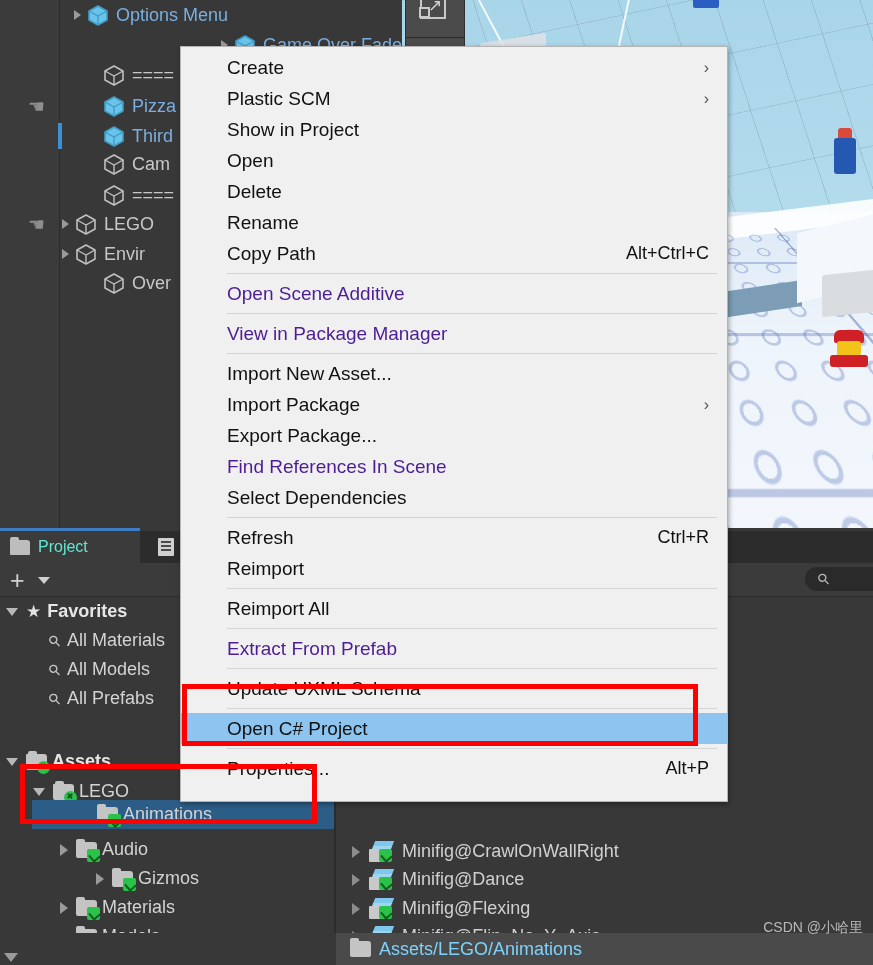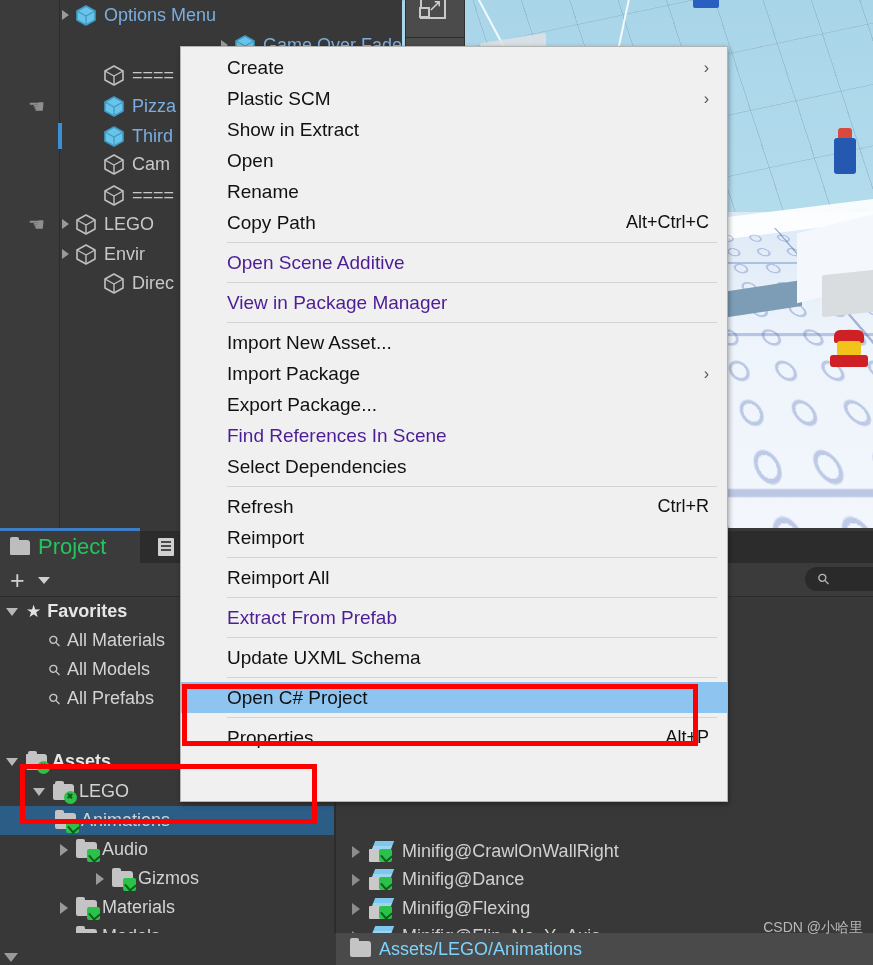--- a/index.html
+++ b/index.html
@@ -135,21 +135,21 @@
   }
   .proj-topline { position:absolute; left:0; top:0; width:140px; height:3px; background:#3d7dc4; }
   .proj-tab {
     position:absolute; left:0; top:3px; width:140px; height:32px;
     background:#3b3b3b; display:flex; align-items:center; padding-left:10px;
   }
   .proj-tab-dark { position:absolute; left:140px; top:3px; width:52px; height:32px; background:#2c2c2c; display:flex;align-items:center;justify-content:center;}
   .proj-tab-fill { position:absolute; left:192px; top:3px; width:681px; height:32px; background:#2c2c2c; }
   .tab-folder-ico { width:20px; height:15px; background:#bdbdbd; border-radius:1px 3px 1px 1px; margin-right:8px; position:relative; }
   .tab-folder-ico:before { content:''; position:absolute; left:0; top:-3px; width:9px; height:4px; background:#bdbdbd; border-radius:2px 2px 0 0; }
-  .proj-tab-label { color:#22c55e; font-size:22px; }
+  .proj-tab-label { color:#5eead4; font-size:16px; }
   .list-ico { width:16px; height:18px; background:#d0d0d0; position:relative; border-radius:1px; }
   .list-ico:after {
     content:''; position:absolute; left:3px; top:3px; width:10px; height:12px;
     background: repeating-linear-gradient(180deg,#4a4a4a 0 2px, transparent 2px 4px);
   }
   .proj-toolbar { position:absolute; left:0; top:35px; width:873px; height:34px; background:#3b3b3b; border-bottom:1px solid #2c2c2c;}
   .plus-btn { position:absolute; left:10px; top:5px; color:#d0d0d0; font-size:25px; line-height:24px; }
   .caret-btn { position:absolute; left:38px; top:14px; width:0;height:0;border-left:6px solid transparent;border-right:6px solid transparent;border-top:7px solid #d0d0d0; }
   .search-box {
     position:absolute; right:0px; top:4px; width:68px; height:24px;
@@ -287,21 +287,21 @@
             <div class="l2"></div>
         </div>
       </div>
     </div>
   </div>
 
   <div class="hierarchy">
     <div class="hier-gutter"></div>
     <div class="hier-divider"></div>
     <div id="hier-rows">
-        <div class="hier-row" style="top: 0px; padding-left: 62px;">
+        <div class="hier-row" style="top: 0px; padding-left: 62px; margin-left: 12px;">
           <span class="hier-tri"></span>
           <span class="cube-ico"><svg width="22" height="22" viewBox="0 0 22 22">
               <path d="M11 2 L20 7 L20 16 L11 21 L2 16 L2 7 Z" fill="#69c3ea" stroke="#3f9dc4" stroke-width="1.6" stroke-linejoin="round"></path>
               <path d="M2 7 L11 12 L20 7 M11 12 L11 21" fill="none" stroke="#3f9dc4" stroke-width="1.4"></path>
             </svg></span>
           <span class="hier-label prefab">Options Menu</span>
         </div>
         <div class="hier-row" style="top: 30px; padding-left: 62px; justify-content: flex-end;">
           <span class="hier-tri"></span>
           <span class="cube-ico"><svg width="22" height="22" viewBox="0 0 22 22">
@@ -368,21 +368,21 @@
               <path d="M2 7 L11 12 L20 7 M11 12 L11 21" fill="none" stroke="#c0c0c0" stroke-width="1.4"></path>
             </svg></span>
           <span class="hier-label plain">Envir</span>
         </div>
         <div class="hier-row" style="top: 268px; padding-left: 90px;">
           <span class="hier-tri hidden"></span>
           <span class="cube-ico"><svg width="22" height="22" viewBox="0 0 22 22">
               <path d="M11 2 L20 7 L20 16 L11 21 L2 16 L2 7 Z" fill="none" stroke="#c0c0c0" stroke-width="1.6" stroke-linejoin="round"></path>
               <path d="M2 7 L11 12 L20 7 M11 12 L11 21" fill="none" stroke="#c0c0c0" stroke-width="1.4"></path>
             </svg></span>
-          <span class="hier-label plain">Direc</span>
+          <span class="hier-label plain">Over</span>
         </div>
       </div>
   </div>
 
   <div class="project-panel">
     <div class="proj-topline"></div>
     <div class="proj-tab-fill"></div>
     <div class="proj-tab">
       <span class="tab-folder-ico"></span>
       <span class="proj-tab-label">Project</span>
@@ -428,21 +428,21 @@
             </span>
             <span class="tree-lbl bold">Assets</span>
           </div>
           <div class="tree-row" style="top: 180px; padding-left: 33px;">
             <span class="tree-tri down" style="margin-right: 8px;"></span>
             <span class="folder-ico round-badge open">
               <span class="badge"></span>
             </span>
             <span class="tree-lbl">LEGO</span>
           </div>
-          <div class="tree-row selected" style="top: 209px; padding-left: 39px;">
+          <div class="tree-row selected" style="top: 203px; padding-left: 49px; margin-left: 32px;">
             <span class="tree-tri none" style="margin-right: 8px;"></span>
             <span class="folder-ico">
               <span class="badge"></span>
             </span>
             <span class="tree-lbl">Animations</span>
           </div>
           <div class="tree-row" style="top: 238px; padding-left: 60px;">
             <span class="tree-tri" style="margin-right: 8px;"></span>
             <span class="folder-ico">
               <span class="badge"></span>
@@ -550,24 +550,27 @@
     <div id="ctx-items">
         <div class="ctx-item">
           <span>Create</span>
           <span class="ctx-arrow">›</span>
         </div>
         <div class="ctx-item">
           <span>Plastic SCM</span>
           <span class="ctx-arrow">›</span>
         </div>
         <div class="ctx-item">
-          <span>Show in Extract</span>
+          <span>Show in Project</span>
         </div>
         <div class="ctx-item">
           <span>Open</span>
+        </div>
+        <div class="ctx-item">
+          <span>Delete</span>
         </div>
         <div class="ctx-item">
           <span>Rename</span>
         </div>
         <div class="ctx-item">
           <span>Copy Path</span>
           <span class="ctx-shortcut">Alt+Ctrl+C</span>
         </div>
         <div class="ctx-sep"></div>
         <div class="ctx-item disabled">

